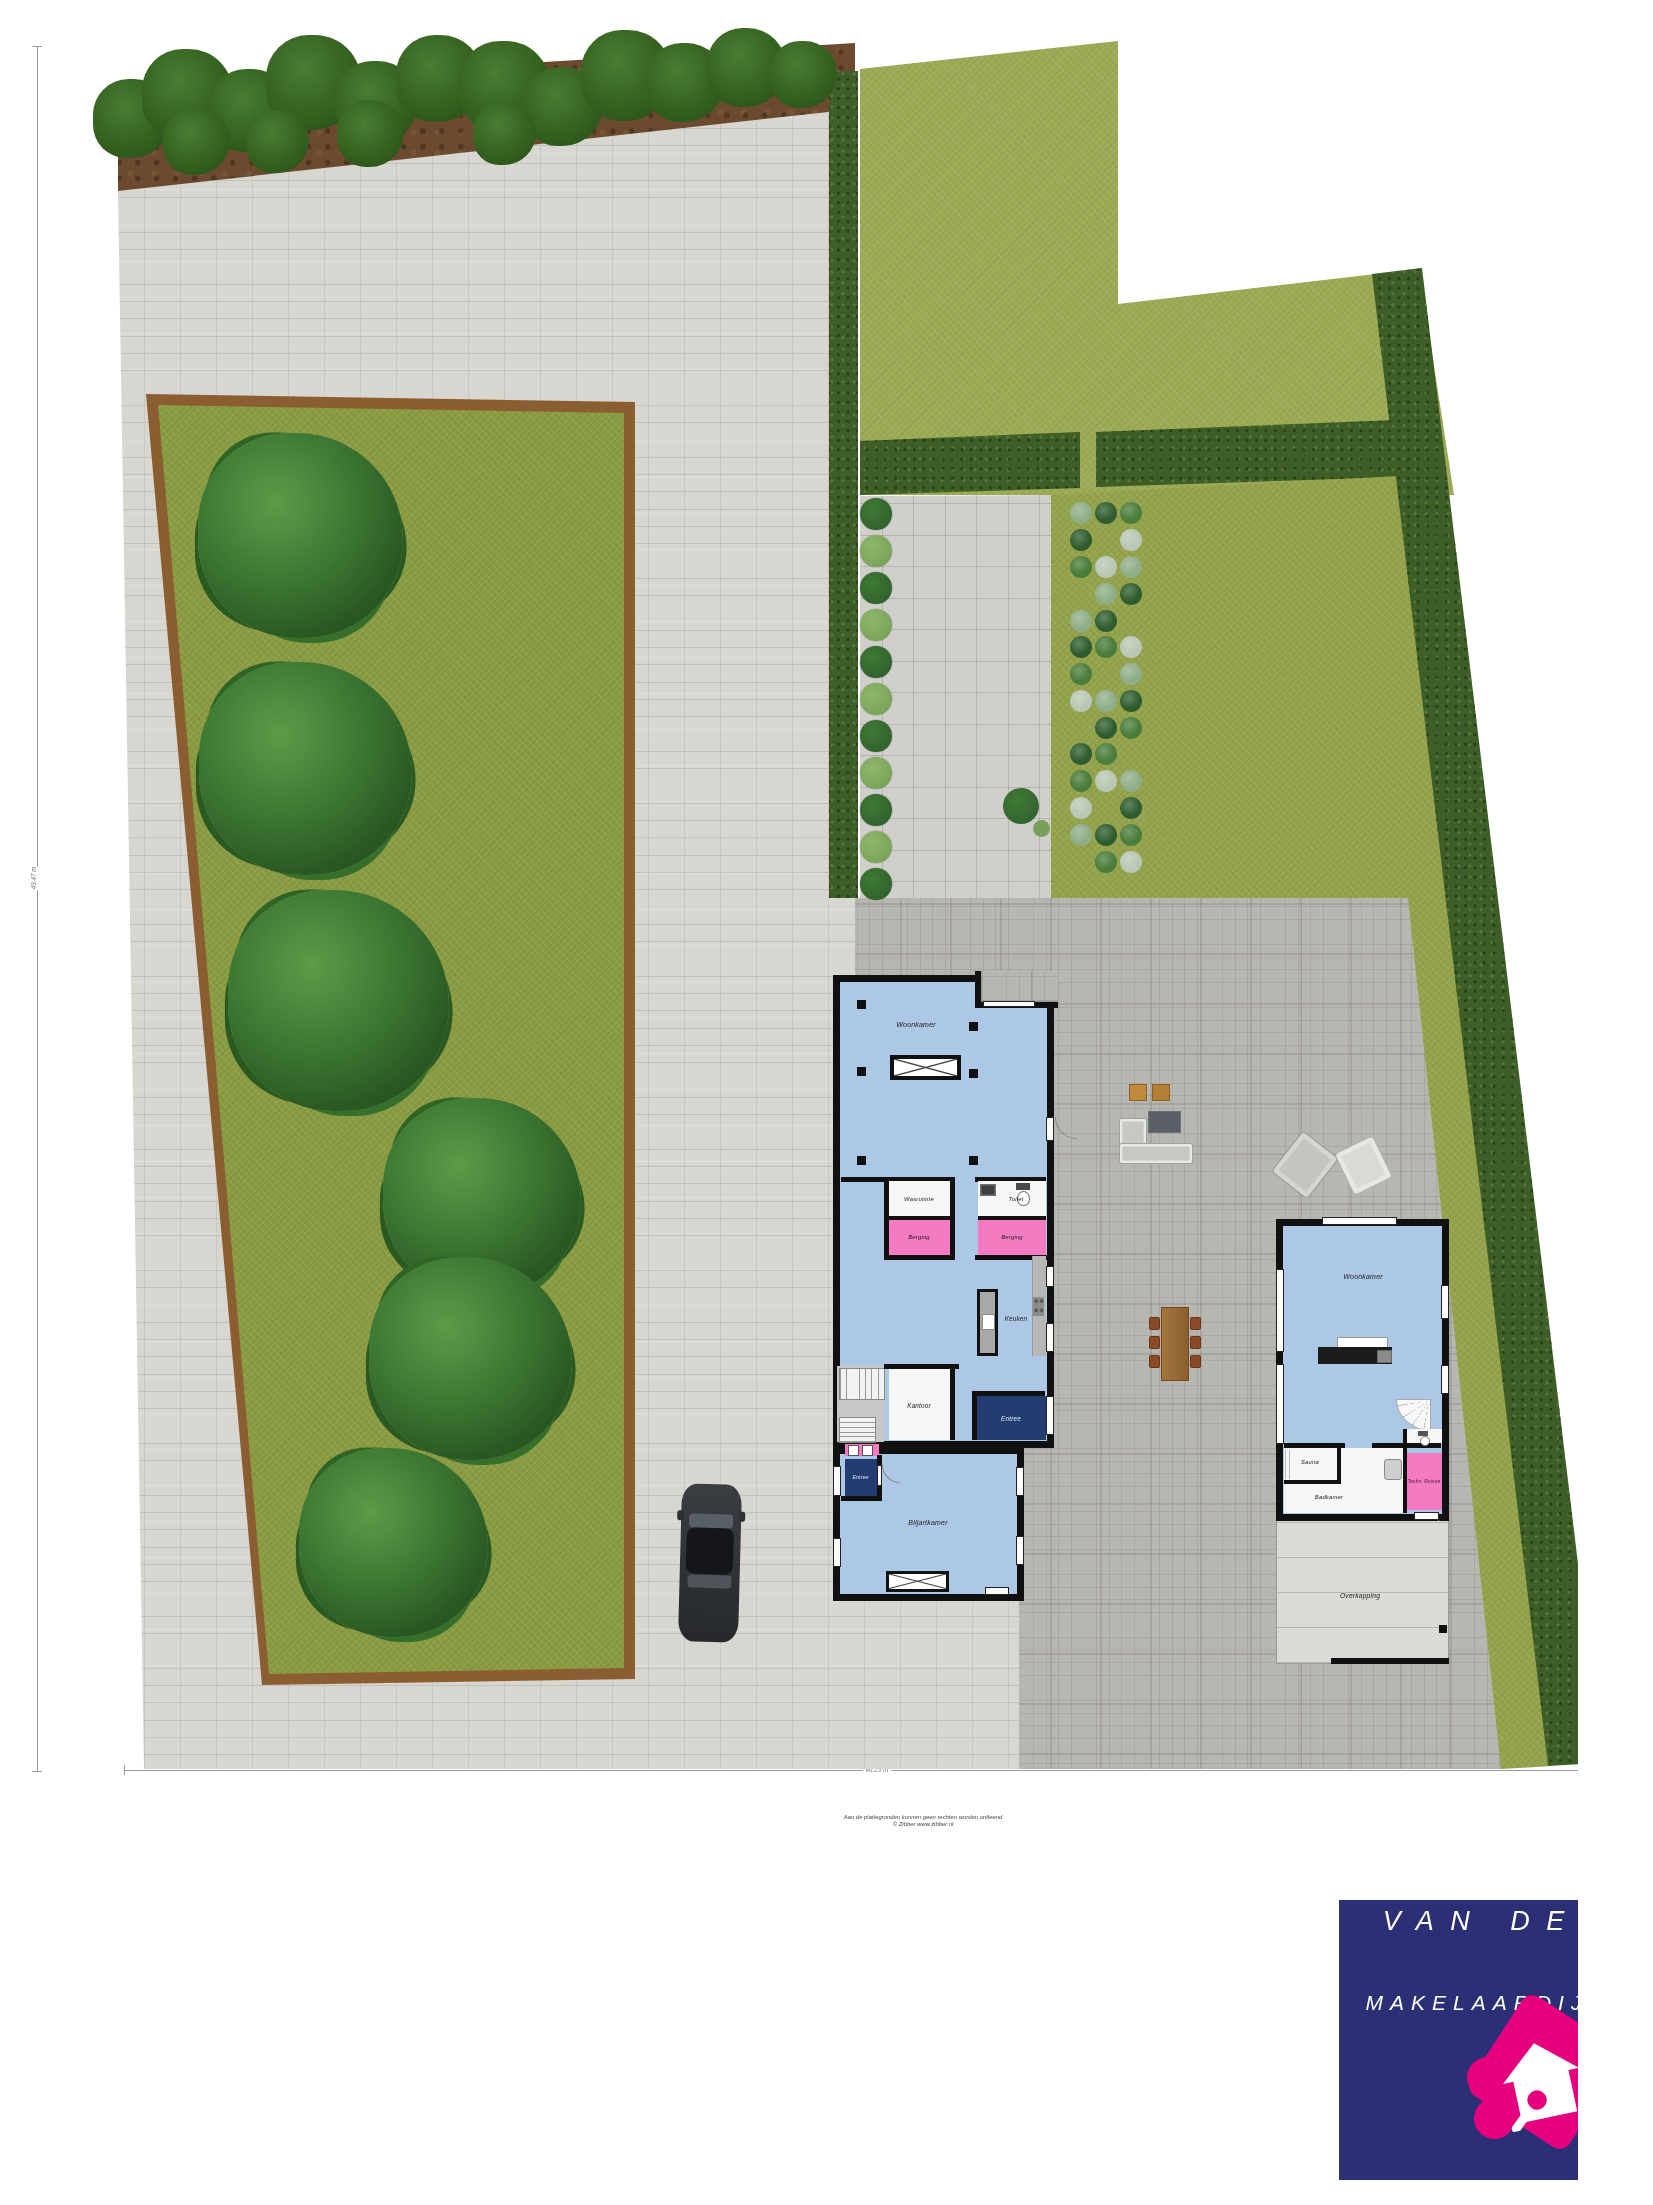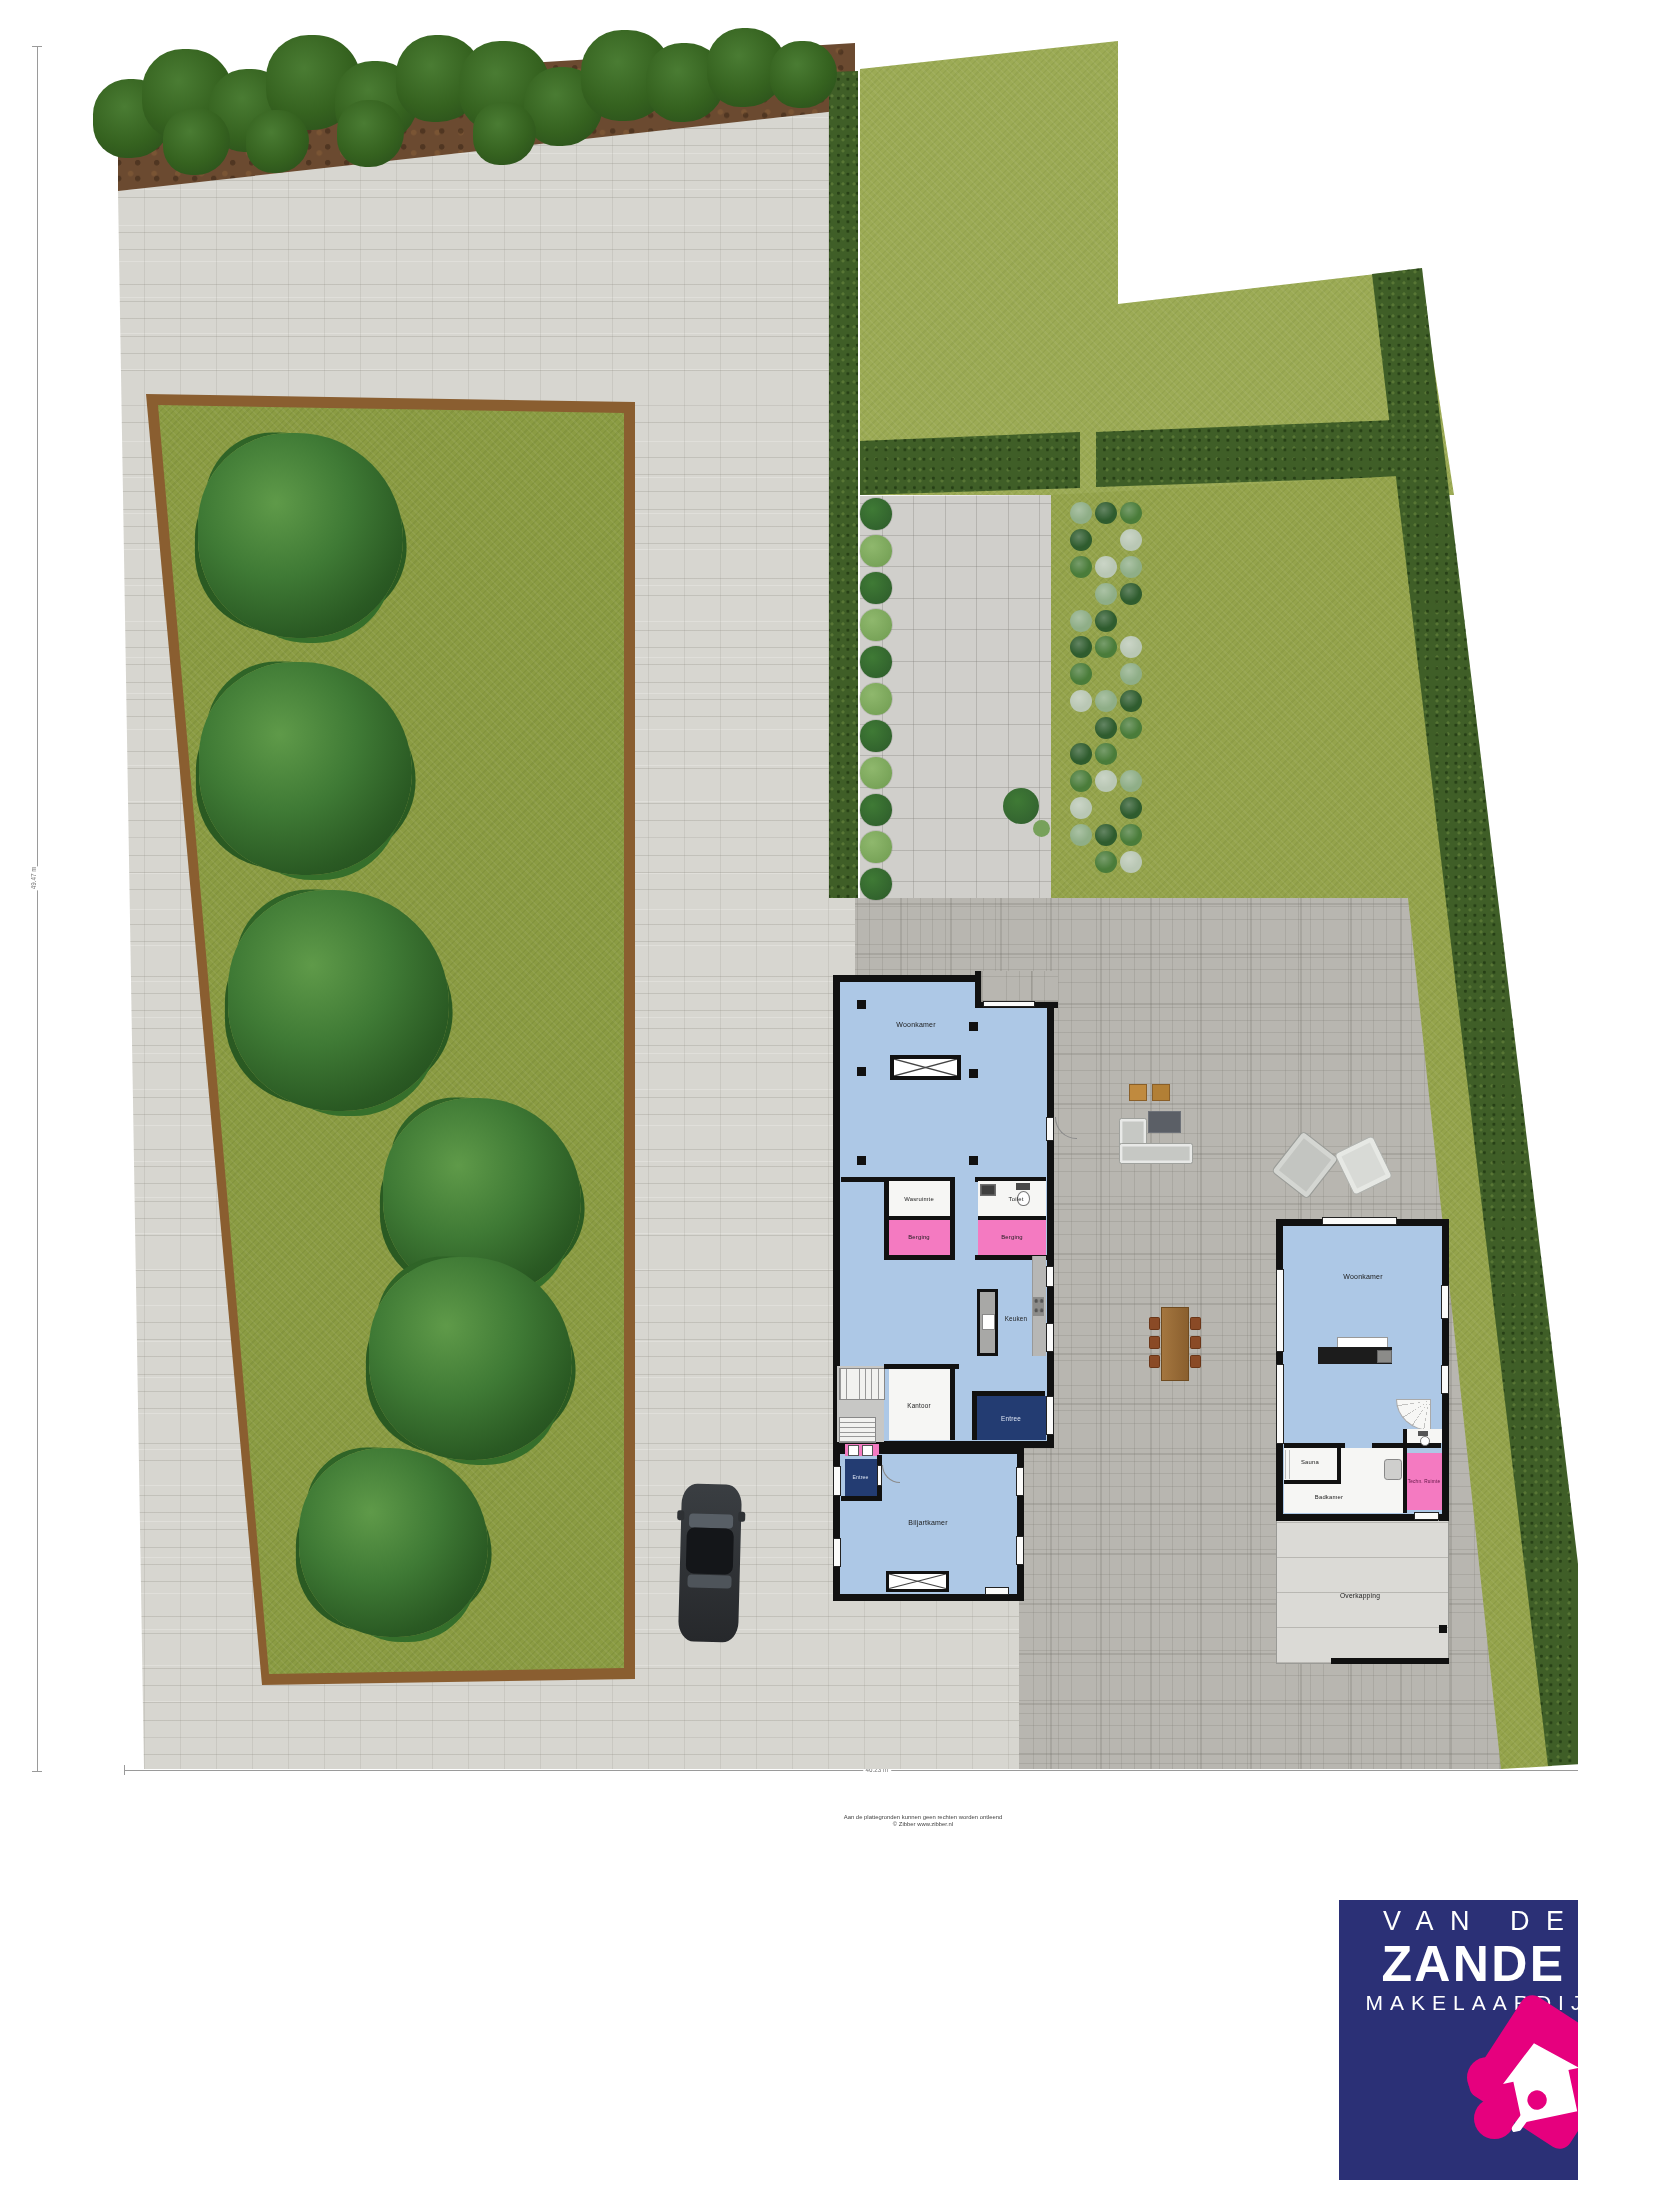--- a/index.html
+++ b/index.html
@@ -1,17 +1,17 @@
 <!DOCTYPE html>
 <html style="--room-blue: #adc8e6; --room-pink: #f47ac1; --entree-navy: #233c72; --wall: #111111; --logo-navy: #2b3076; --logo-pink: #e6007e; --grass: #9cab55; --lawn: #8b9c43; --hedge: #3f5e27;font-size:12.6px"><head>
 <meta charset="utf-8">
 <style>
   html,body{margin:0;padding:0;background:#fff;}
   .plan{position:relative;width:1578px;height:2205px;background:#fff;overflow:hidden;
-        font-family:"Liberation Sans", sans-serif;}
+        font-family:"Liberation Sans", sans-serif;font-style:italic;}
   .abs{position:absolute;}
   .area{position:absolute;inset:0;}
   
   .brick{background-color:#d7d6d0;background-image:
     repeating-linear-gradient(0deg, rgba(140,138,128,.28) 0 0.8px, transparent 0.8px 17.3px),
     repeating-linear-gradient(90deg, rgba(140,138,128,.18) 0 0.8px, transparent 0.8px 36px),
     repeating-linear-gradient(0deg, transparent 0 35px, rgba(255,255,255,.22) 35px 36px);}
   .cobble{background-color:#b8b6b0;background-image:
     repeating-linear-gradient(0deg, rgba(120,118,110,.22) 0 0.8px, transparent 0.8px 12.6px),
     repeating-linear-gradient(90deg, rgba(120,118,110,.22) 0 0.8px, transparent 0.8px 12.6px),
@@ -353,21 +353,20 @@
     <div class="lbl" style="left:88px;top:380px;font-size:6.7px;">Overkapping</div>
   </div>
 
   <div class="footer-note" style="left:923px;top:1814px;transform:translateX(-50%);">
     <div>Aan de plattegronden kunnen geen rechten worden ontleend</div>
     <div>© Zibber www.zibber.nl</div>
   </div>
 
   <div class="logo-box" style="left:1339px;top:1900px;width:269px;height:280px;">
     <div class="logo-l1">VAN DE</div>
-    <div class="logo-l2">ZANDE</div>
     <div class="logo-l3">MAKELAARDIJ</div>
   </div>
   <div class="abs" style="left:1487px;top:2013px;width:118px;height:118px;background:var(--logo-pink,#e6007e);border-radius:12.6px;transform:rotate(33deg);"></div>
   <div class="abs" style="left:1467px;top:2057px;width:41px;height:41px;background:var(--logo-pink,#e6007e);border-radius:50%;"></div>
   <div class="abs" style="left:1474px;top:2098px;width:41px;height:41px;background:var(--logo-pink,#e6007e);border-radius:50%;"></div>
   <div class="abs" style="left:1498px;top:2037px;width:88px;height:88px;transform:rotate(-12deg);">
     <svg width="88" height="88" viewBox="0 0 100 100">
       <path d="M50 6 L94 44 L82 44 L82 92 L18 92 L18 44 L6 44 Z" fill="#ffffff"></path>
       <circle cx="40" cy="70" r="15" fill="var(--logo-pink,#e6007e)" stroke="#ffffff" stroke-width="8"></circle>
       <line x1="28" y1="81" x2="10" y2="97" stroke="#ffffff" stroke-width="10" stroke-linecap="round"></line>

